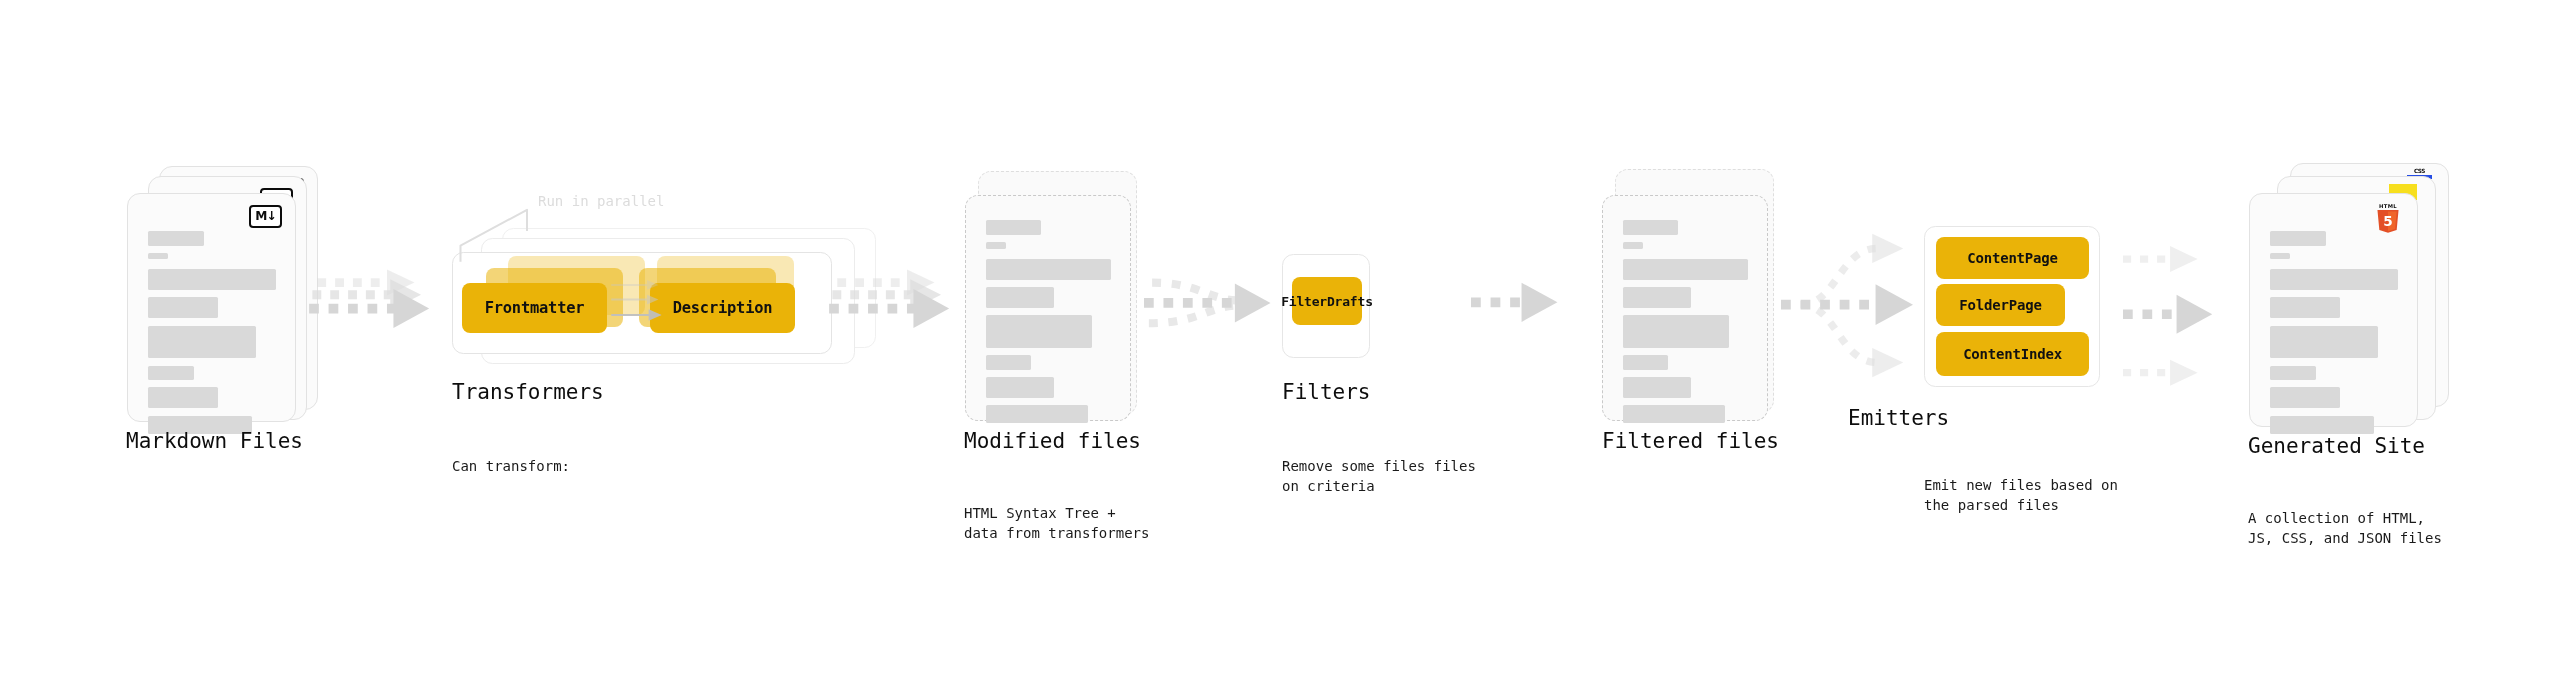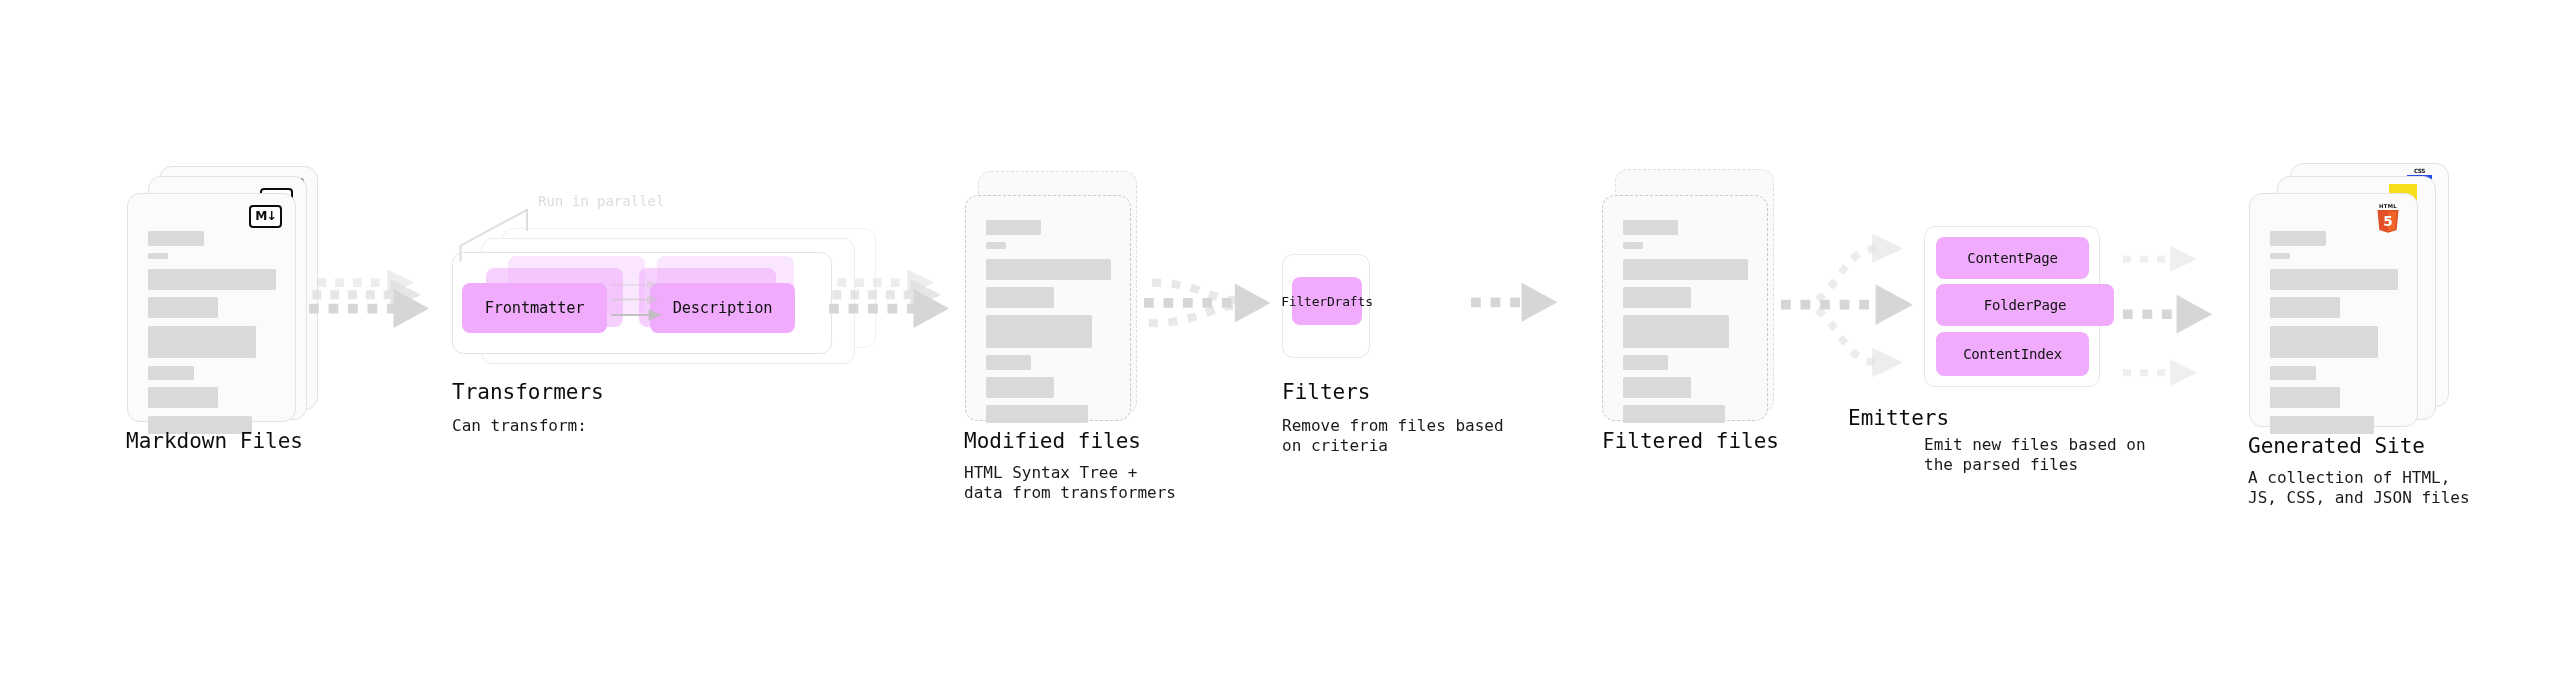--- a/index.html
+++ b/index.html
@@ -78,43 +78,45 @@
   .groupbox{
     position:absolute;
     box-sizing:border-box;
     background:#ffffff;
     border:1.6px solid #e6e6e6;
     border-radius:11.4px;
   }
   .chip{
     position:absolute;
     box-sizing:border-box;
-    background:#f0abfc;
+    background:#eab308;
     border-radius:8.1px;
     display:flex;align-items:center;justify-content:center;
     font-size:15.4px;
     color:#111111;
     white-space:nowrap;
     letter-spacing:-0.2px;
+    font-weight:bold;
   }
 
   
   .title{
     position:absolute;
     font-size:21px;
     color:#0d0d0d;
     white-space:nowrap;
     letter-spacing:0px;
   }
   .sub{
     position:absolute;
-    font-size:16px;
+    font-size:14px;
     line-height:20.3px;
     color:#1a1a1a;
     white-space:pre-line;
+    margin-top:40px;
   }
   .sub-list{
     position:absolute;
     font-size:14px;
     line-height:20.3px;
     color:#1a1a1a;
   }
   .sub-list ul{margin:0;padding-left:14.6px;list-style:none;}
   .sub-list li{position:relative;white-space:nowrap;}
   .sub-list li:before{
@@ -251,21 +253,21 @@
   <svg class="abs" style="left:1144px;top:258px;" width="146" height="98" viewBox="0 0 180 120">
     <path d="M 10 30 C 70 30 78 52 120 52" fill="none" stroke="#e8e8e8" stroke-width="10" stroke-dasharray="11 13"></path>
     <path d="M 6 80 C 70 80 78 58 120 58" fill="none" stroke="#e8e8e8" stroke-width="10" stroke-dasharray="11 13"></path>
     <line x1="0" y1="55" x2="118" y2="55" stroke="#d6d6d6" stroke-width="12" stroke-dasharray="12 12"></line>
     <polygon points="112,31 156,55 112,79" fill="#d6d6d6"></polygon>
   </svg>
 
   <div class="groupbox" style="left:1282px;top:254px;width:88px;height:104px;"></div>
   <div class="chip" style="left:1292px;top:277px;width:70px;height:48px;font-size:13px;">FilterDrafts</div>
   <div class="title" style="left:1282px;top:380px;">Filters</div>
-  <div class="sub" style="left:1282px;top:416px;">Remove from files based
+  <div class="sub" style="left:1282px;top:416px;">Remove some files files
 on criteria</div>
 
   <svg class="abs" style="left:1471px;top:286px;" width="106" height="49" viewBox="0 0 130 60">
     <line x1="0" y1="20" x2="68" y2="20" stroke="#d6d6d6" stroke-width="12" stroke-dasharray="12 12"></line>
     <polygon points="62,-4 106,20 62,44" fill="#d6d6d6"></polygon>
   </svg>
 
   <div class="stack">
     <div class="filecard dashed" style="left:1615px;top:169px;width:159px;height:244px;border-color:#dedede;"></div>
     <div class="filecard dashed" style="left:1602px;top:195px;width:166px;height:226px;">
@@ -291,21 +293,21 @@
       </g>
     <g opacity="0.5">
         <polygon points="112,152 150,170 112,188" fill="#dcdcdc"></polygon>
       </g>
     <line x1="0" y1="99" x2="122" y2="99" stroke="#d6d6d6" stroke-width="12" stroke-dasharray="12 12"></line>
     <polygon points="116,74 162,99 116,124" fill="#d6d6d6"></polygon>
   </svg>
 
   <div class="groupbox" style="left:1924px;top:226px;width:176px;height:161px;"></div>
   <div class="chip" style="left:1936px;top:237px;width:153px;height:42px;font-size:14px;">ContentPage</div>
-  <div class="chip" style="left:1936px;top:284px;width:178px;height:42px;font-size:14px;">FolderPage</div>
+  <div class="chip" style="left:1936px;top:284px;width:129px;height:42px;font-size:14px;">FolderPage</div>
   <div class="chip" style="left:1936px;top:332px;width:153px;height:44px;font-size:14px;">ContentIndex</div>
   <div class="title" style="left:1848px;top:406px;">Emitters</div>
   <div class="sub" style="left:1924px;top:435px;">Emit new files based on
 the parsed files</div>
 
   <svg class="abs" style="left:2123px;top:236px;" width="146" height="163" viewBox="0 0 180 200">
     <g opacity="0.45">
       <line x1="0" y1="28" x2="62" y2="28" stroke="#dcdcdc" stroke-width="9" stroke-dasharray="10 11"></line>
       <polygon points="58,12 92,28 58,44" fill="#dcdcdc"></polygon>
     </g>

